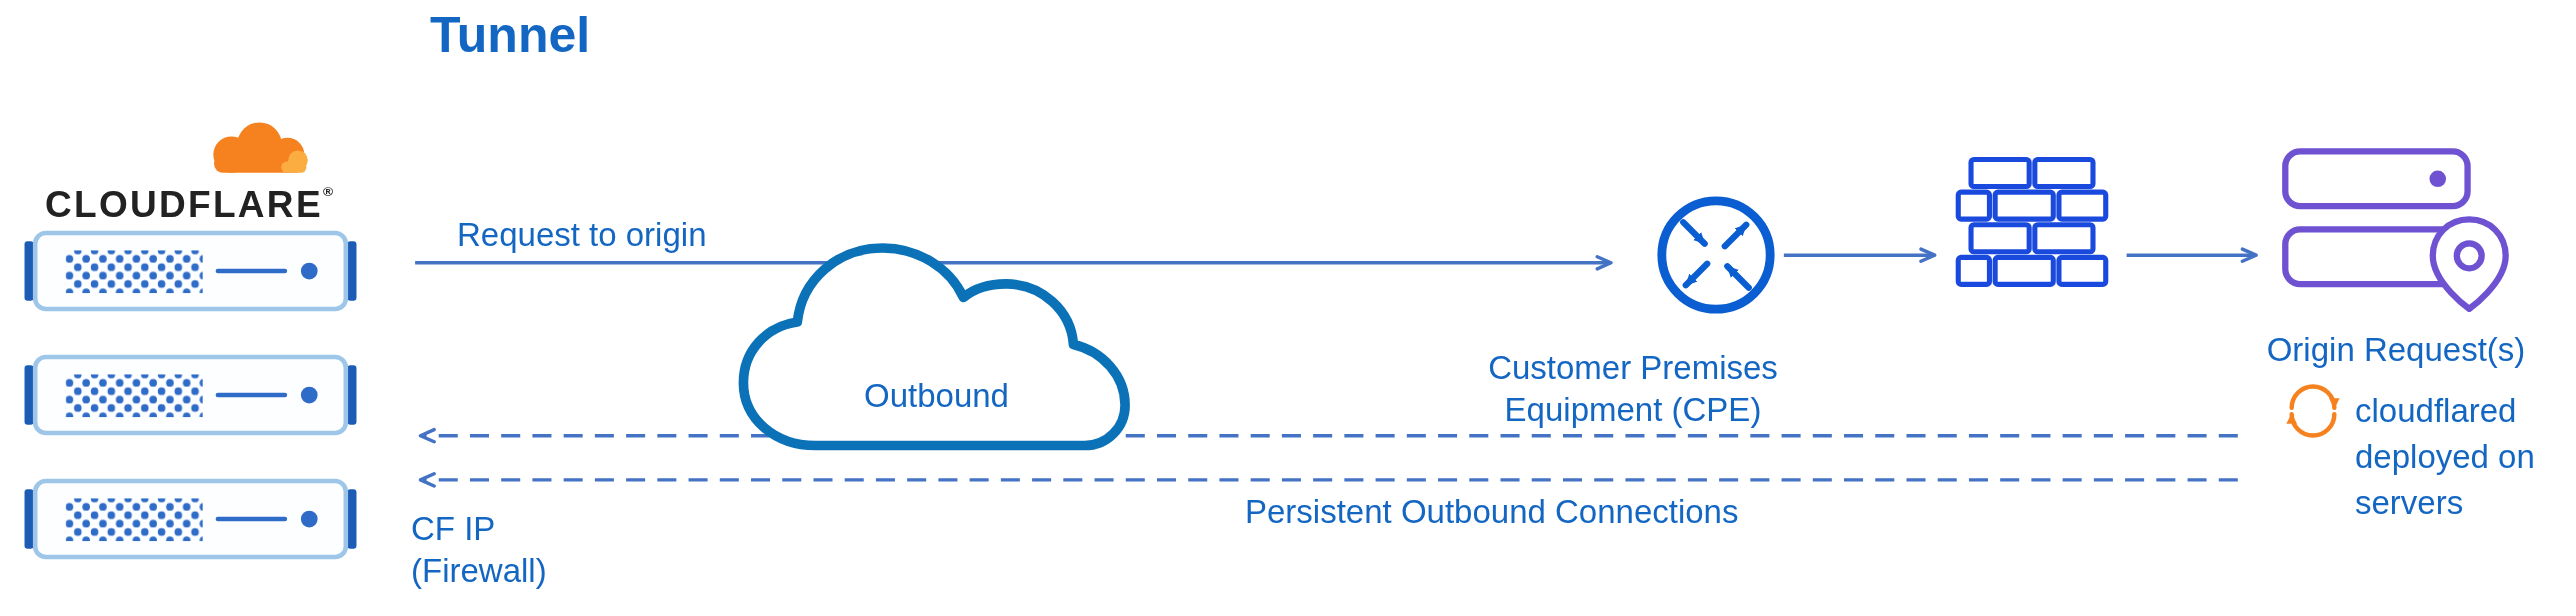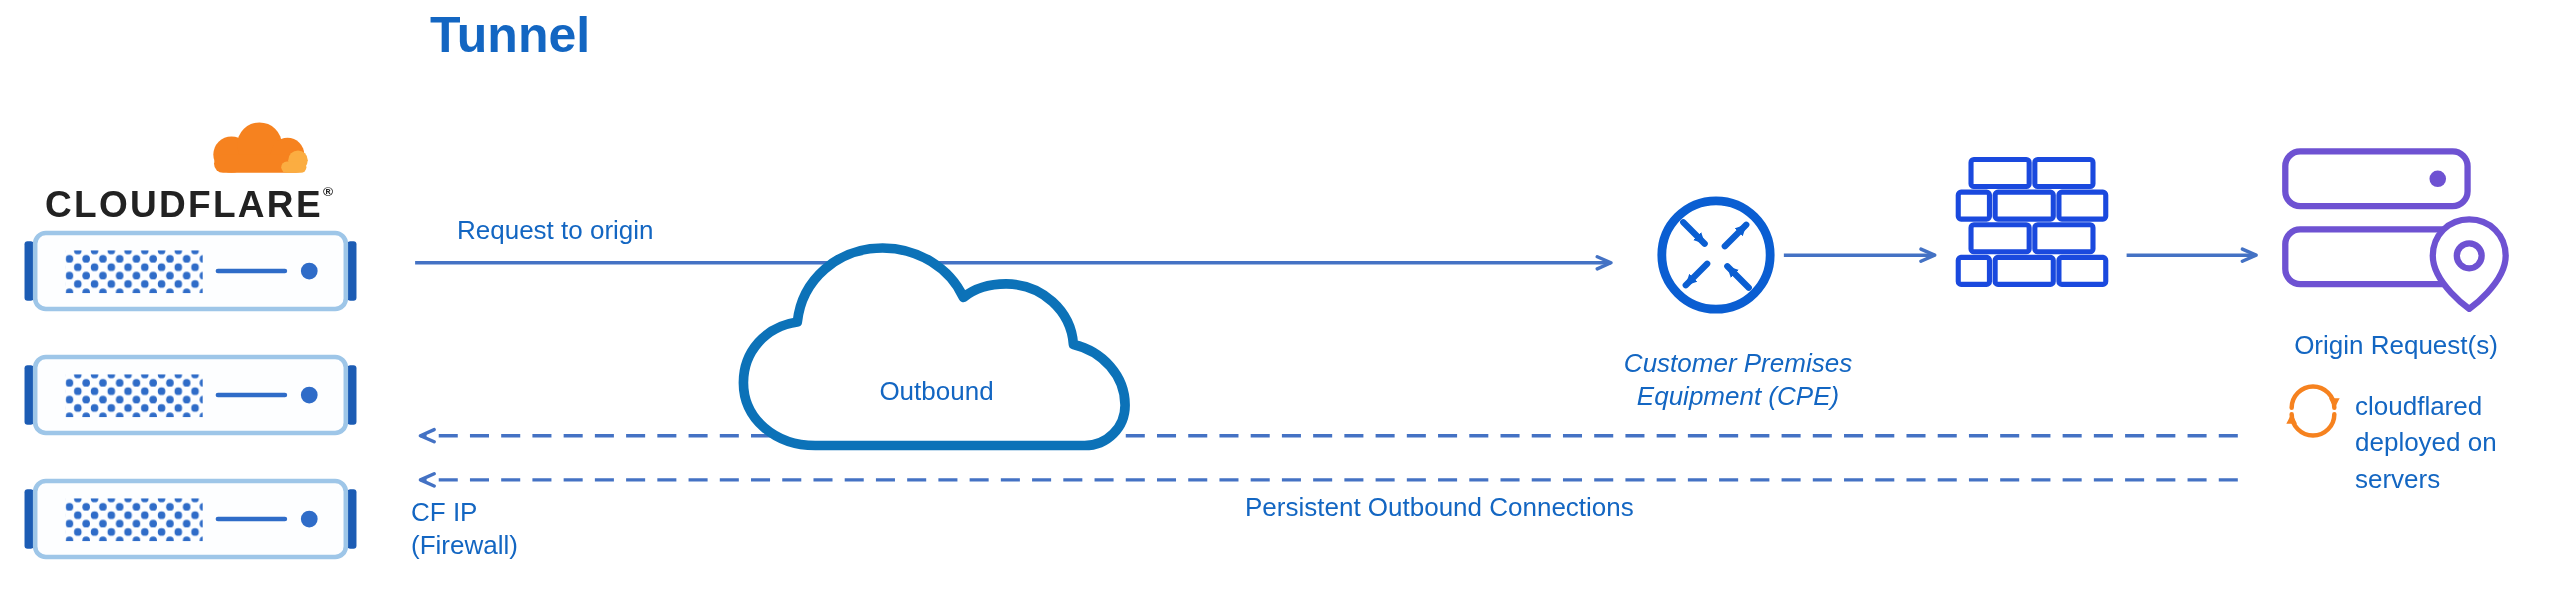--- a/index.html
+++ b/index.html
@@ -13,21 +13,21 @@
     --server-accent:#2F6CC8;
     --server-cap:#1C5CB4;
     --cpe-blue:#0A5ED2;
     --firewall-blue:#1A49DE;
     --origin-purple:#6E52D2;
   }
   *{margin:0;padding:0;box-sizing:border-box;}
   body{background:#fff;font-family:"Liberation Sans",sans-serif;}
   .diagram{position:relative;width:2576px;height:604px;background:#ffffff;overflow:hidden;padding-left:24px;}
   .abs{position:absolute;}
-  .label{color:var(--text-blue);font-size:26px;line-height:1.28;z-index:3;}
+  .label{color:var(--text-blue);font-size:33px;line-height:1.28;z-index:3;}
   .center{text-align:center;}
 
   .connectors{left:0;top:0;z-index:1;}
   .conn{stroke:var(--connector-blue);stroke-width:4.5;fill:none;}
   .conn.dashed{stroke-dasharray:25 16;}
   .mk-open{fill:none;stroke:var(--connector-blue);stroke-width:4.5;stroke-linecap:round;stroke-linejoin:round;}
   .mk-cpe{fill:var(--cpe-blue);}
   .mk-orange{fill:var(--brand-orange);}
   .dot{fill:var(--server-accent);}
 
@@ -43,27 +43,27 @@
   .srv-cap{fill:var(--server-cap);}
   .srv-body{fill:#FDFEFF;stroke:var(--server-outline);stroke-width:3;}
   .srv-line{stroke:var(--server-accent);stroke-width:3;stroke-linecap:round;}
   .srv-led{fill:var(--server-accent);}
 
   .cloud-svg{left:712px;top:221px;width:449px;height:265px;z-index:2;}
   .cloud-path{fill:#ffffff;stroke:var(--cloud-stroke);stroke-width:4.3;stroke-linejoin:round;stroke-linecap:round;}
   .internet-label{left:712px;top:375px;width:449px;}
 
   .request-label{left:457px;top:214px;}
-  .cfip-label{left:411px;top:496px;}
+  .cfip-label{left:411px;top:508px;}
   .persistent-label{left:1197px;top:491px;margin-left:48px;}
 
   .cpe-icon{left:1653px;top:192px;width:126px;height:126px;z-index:2;}
   .cpe-circle{fill:#ffffff;stroke:var(--cpe-blue);stroke-width:7;}
   .cpe-arrow{stroke:var(--cpe-blue);stroke-width:5;stroke-linecap:round;}
-  .cpe-label{left:1563px;top:347px;width:350px;font-style:italic;}
+  .cpe-label{left:1458px;top:347px;width:350px;}
 
   .fw-icon{left:1954px;top:155px;width:156px;height:141px;z-index:2;}
   .brick{fill:#ffffff;stroke:var(--firewall-blue);stroke-width:3.6;stroke-linejoin:round;}
   .fw-label{left:1858px;top:329px;width:350px;}
 
   .origin-icon{left:2277px;top:143px;width:232px;height:176px;z-index:2;}
   .origin-stroke{fill:#ffffff;stroke:var(--origin-purple);stroke-width:3.8;stroke-linejoin:round;}
   .origin-dot{fill:var(--origin-purple);}
   .origin-label{left:2255px;top:329px;width:282px;}
 

